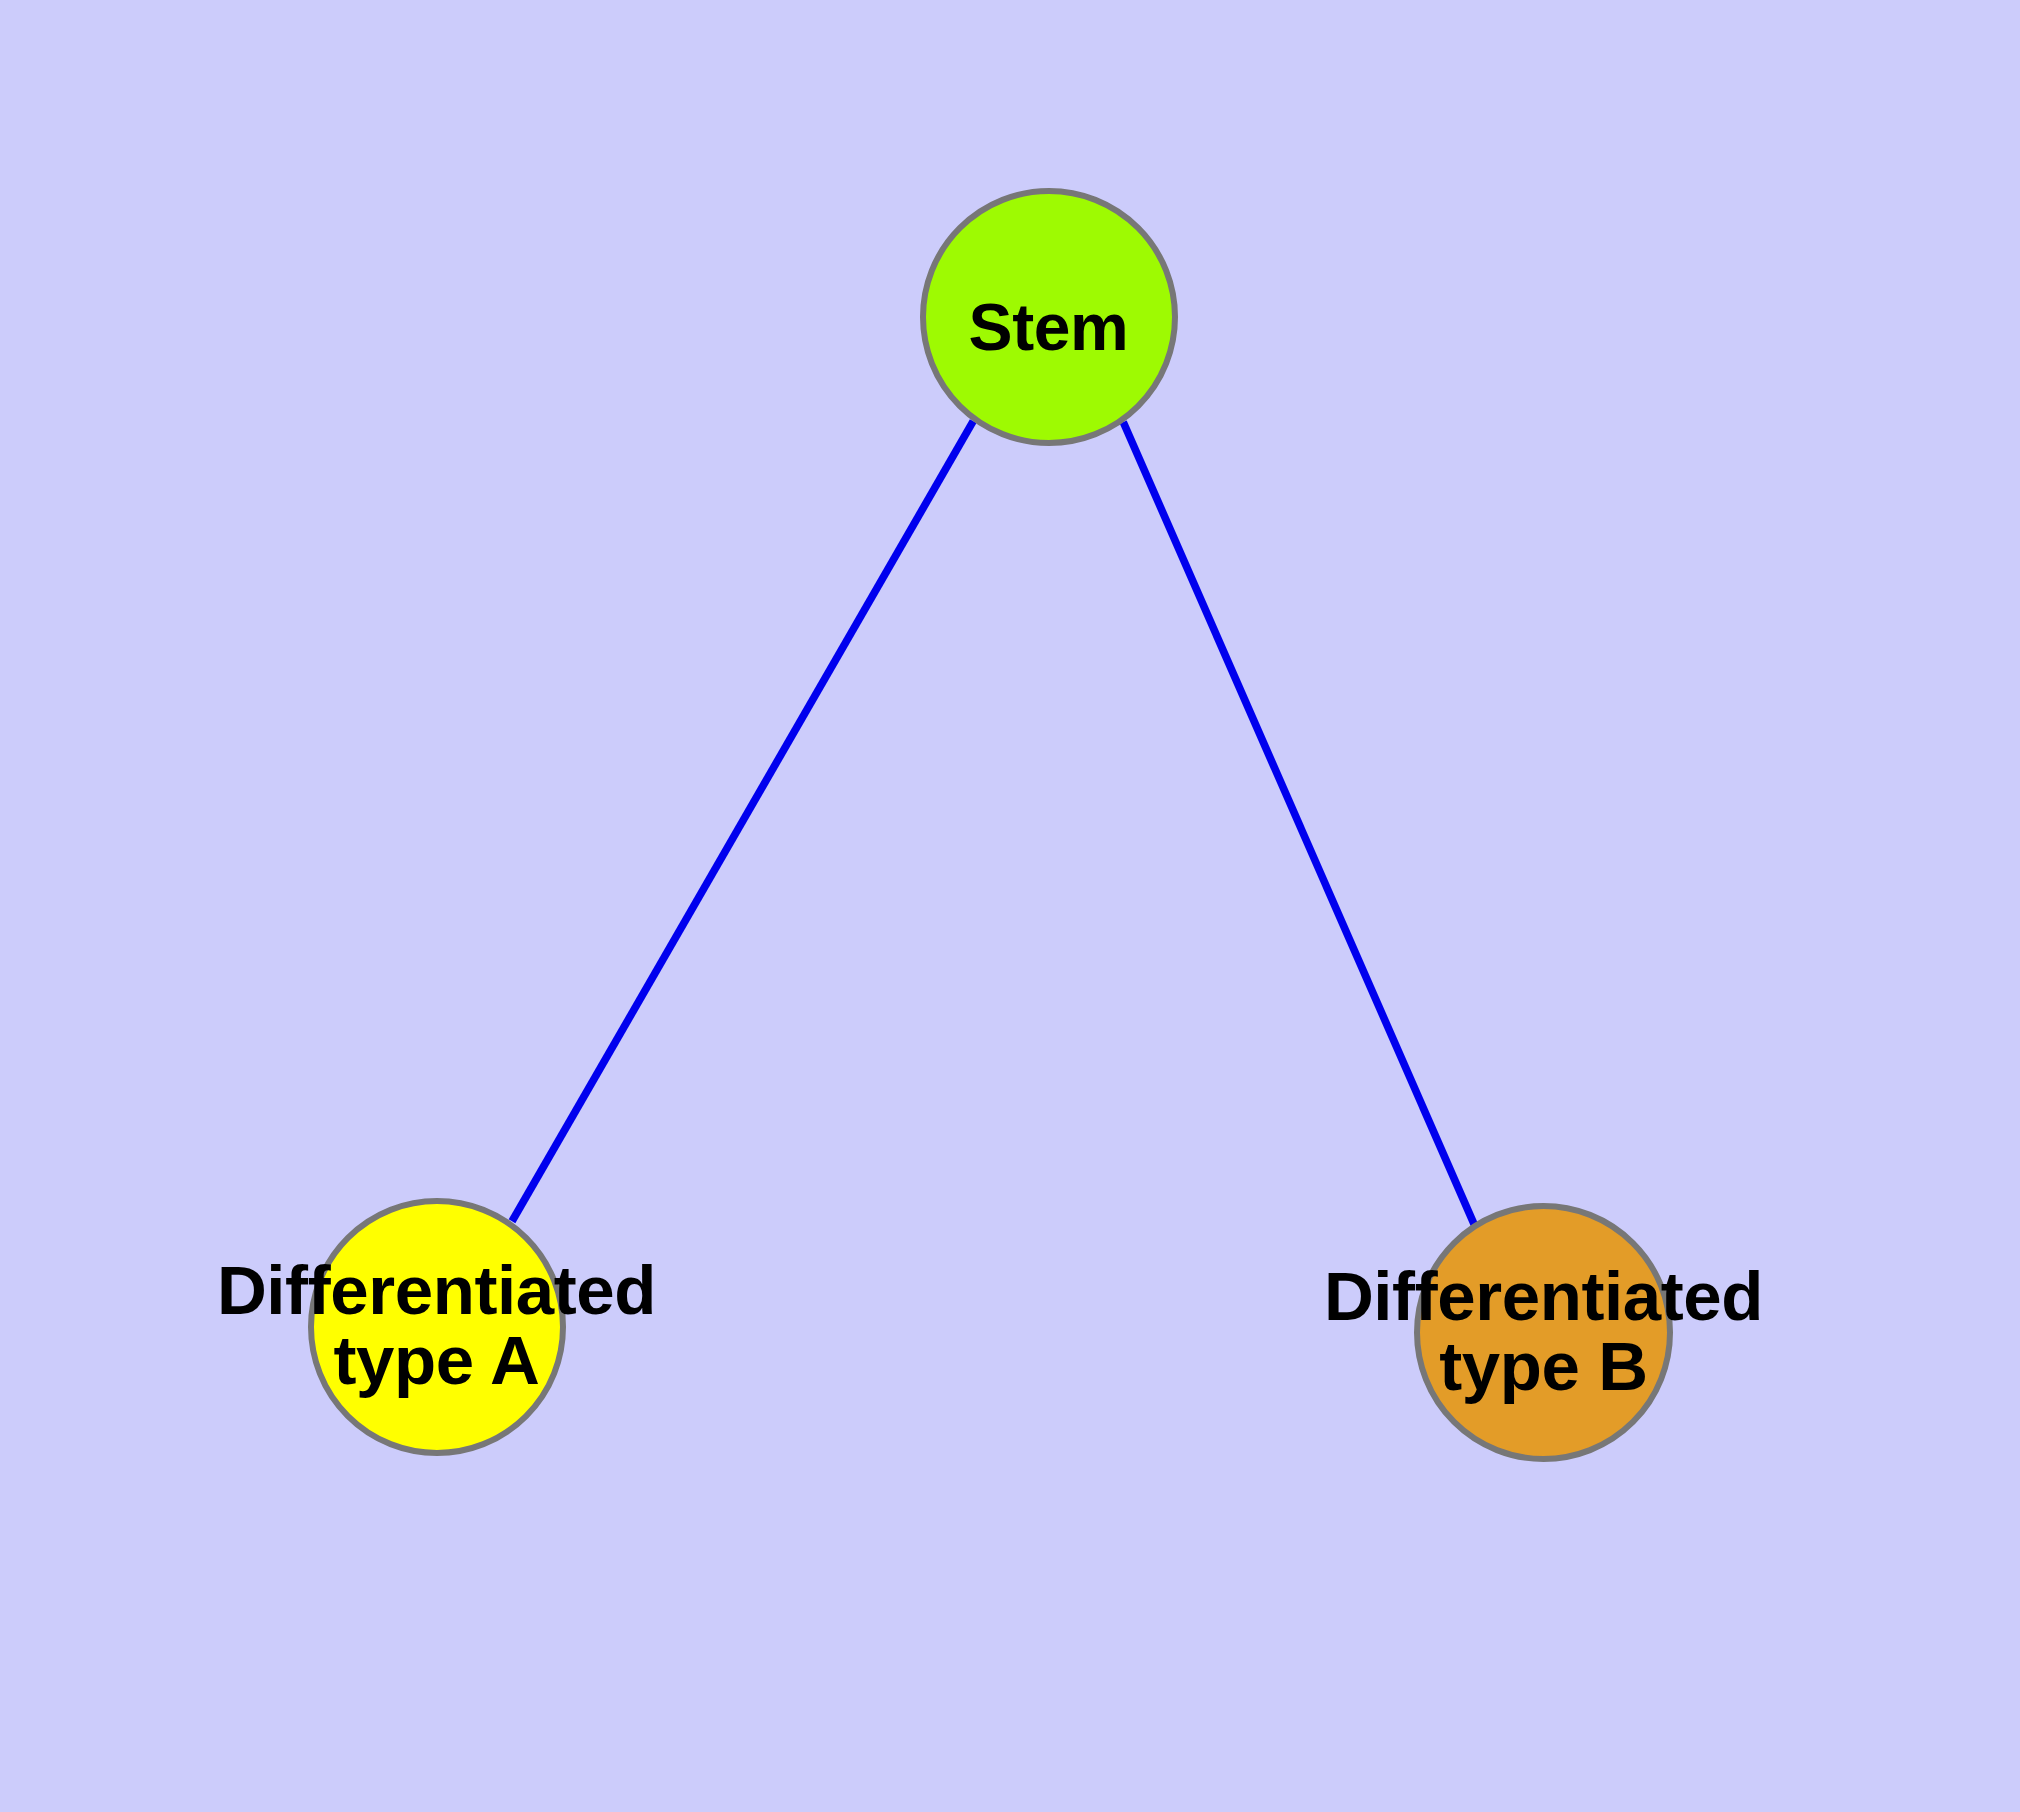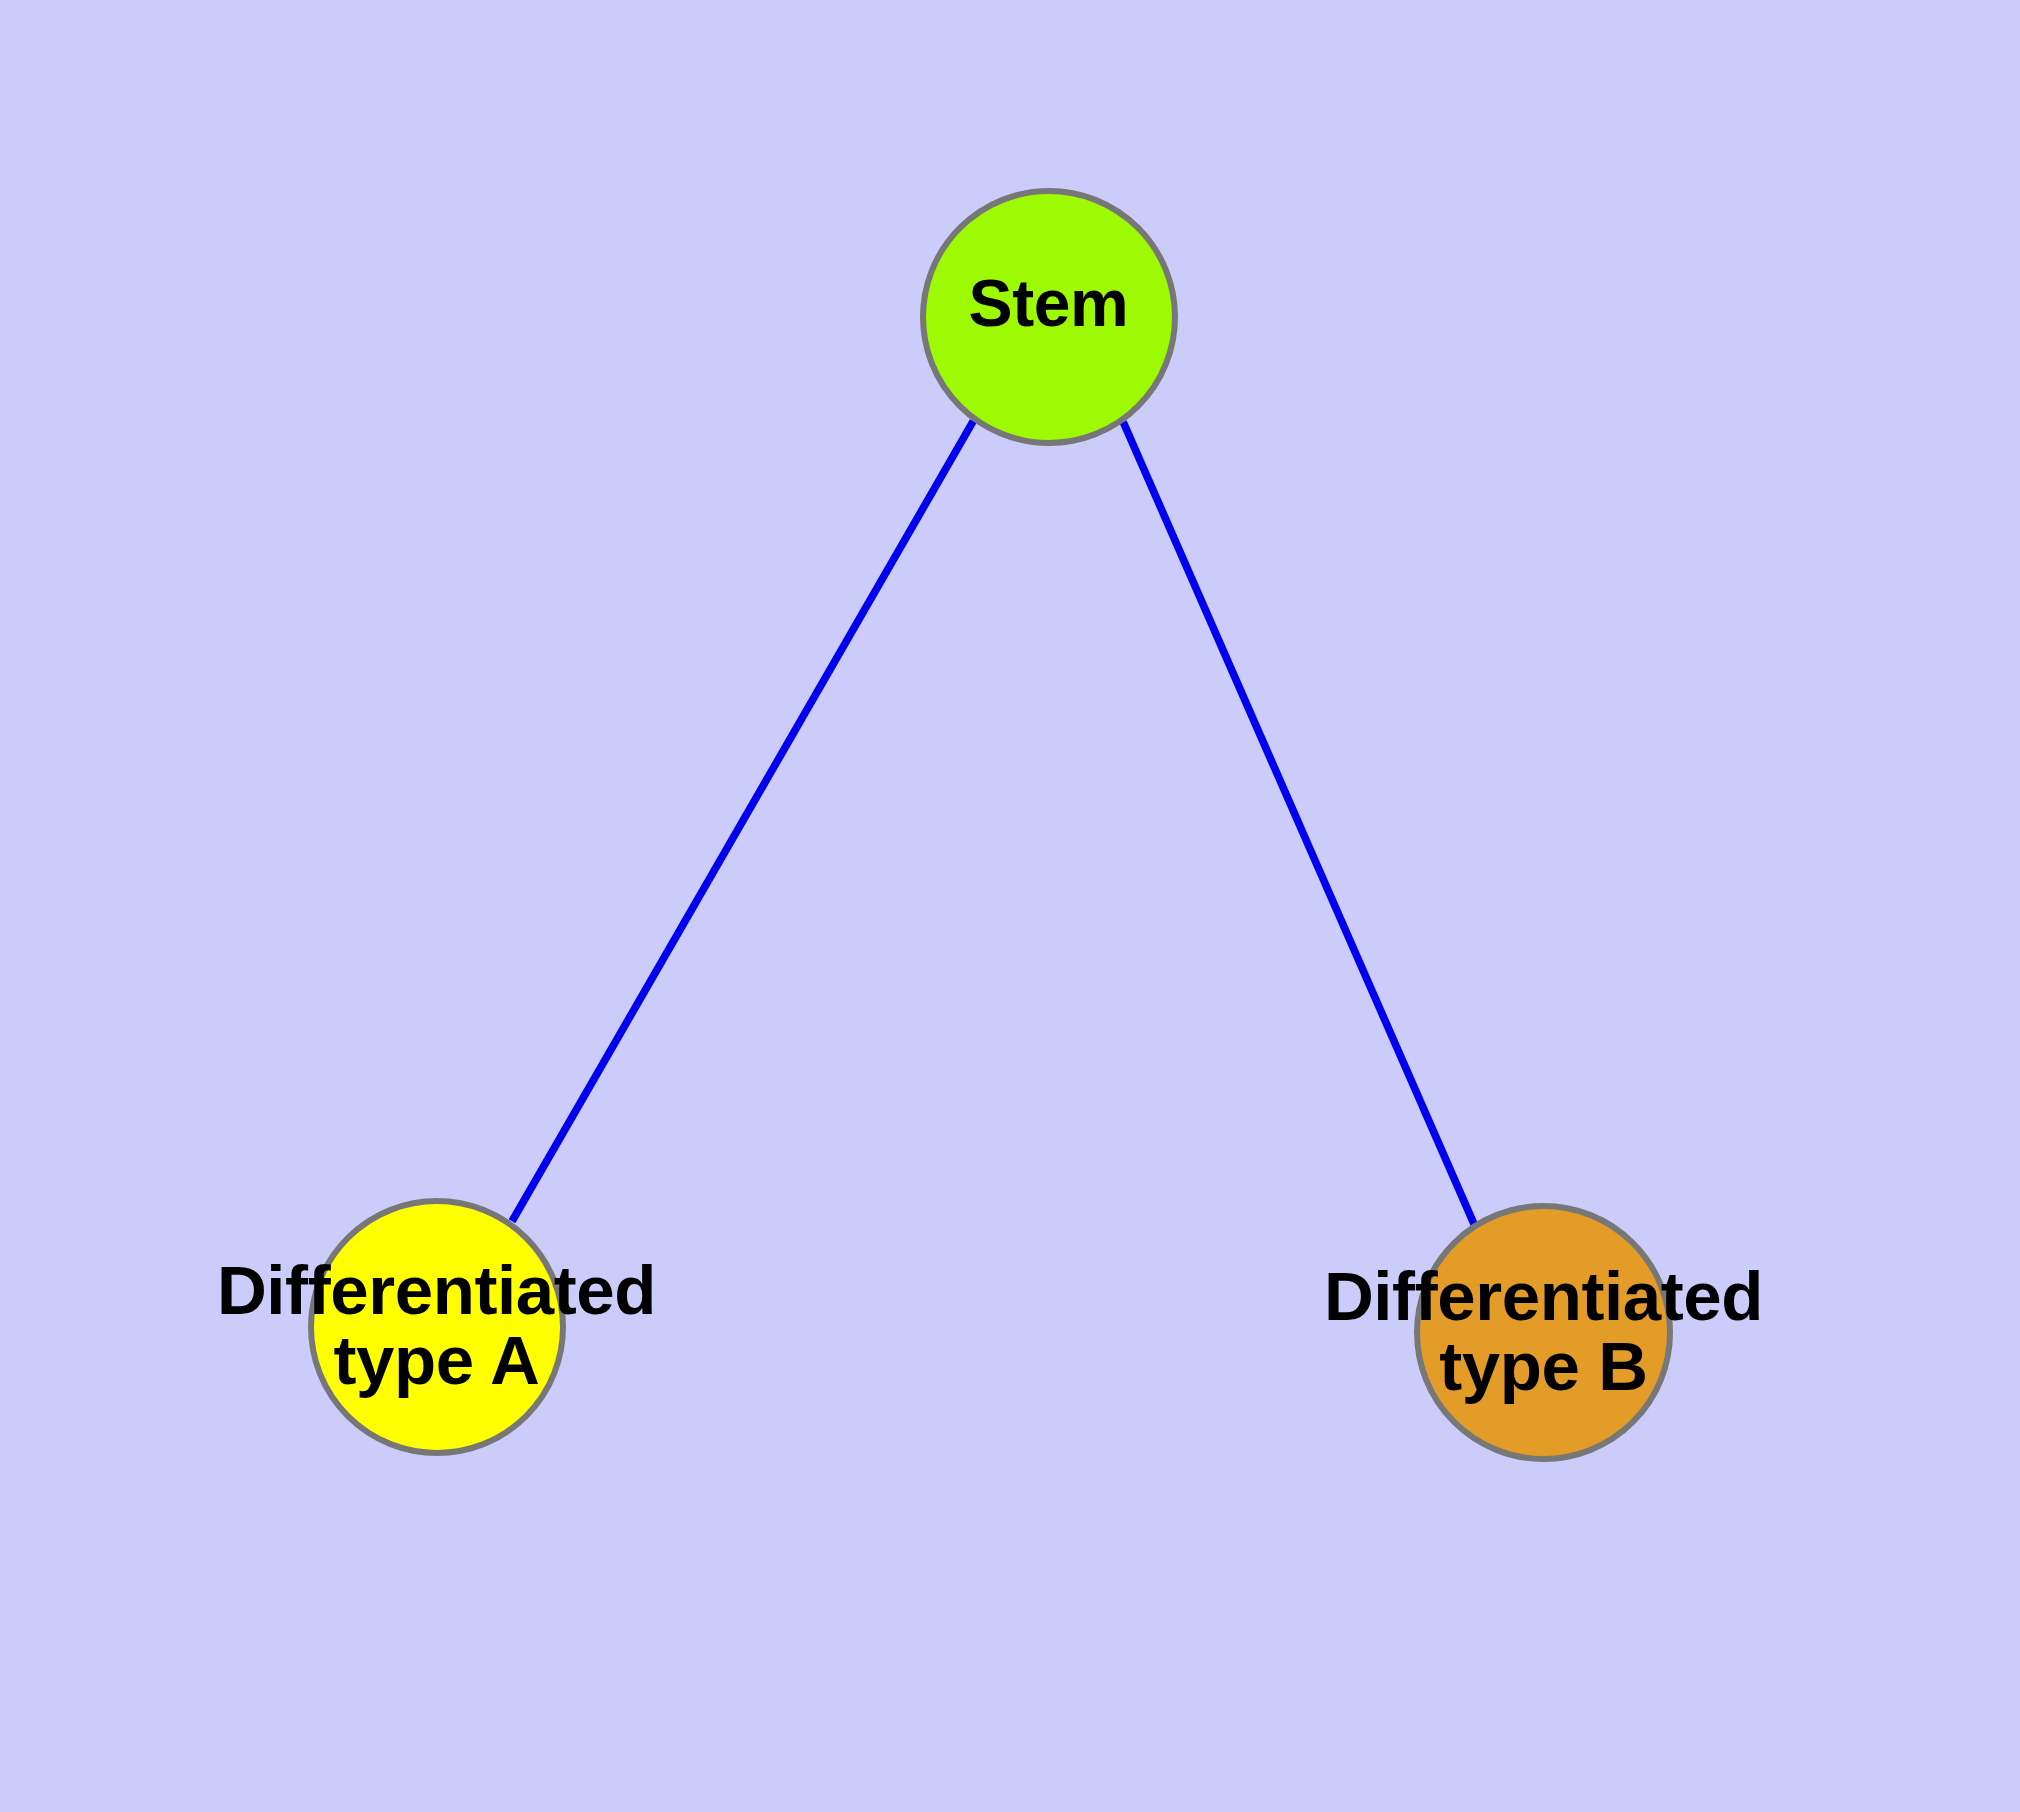--- a/index.html
+++ b/index.html
@@ -89,21 +89,21 @@
 
   <svg id="edge-layer" viewBox="0 0 2384 2138" preserveAspectRatio="none">
     <line x1="1148" y1="497" x2="604" y2="1441" stroke="#0000ee" stroke-width="9" stroke-linecap="butt"></line>
     <line x1="1325" y1="498" x2="1740" y2="1447" stroke="#0000ee" stroke-width="9" stroke-linecap="butt"></line>
   </svg>
 
   <div class="node" id="node-diff-a" style="left: 308px; top: 1198px; width: 258px; height: 258px; background: rgb(255, 255, 0); border-color: rgb(119, 119, 119);"></div>
   <div class="node" id="node-diff-b" style="left: 1414px; top: 1203px; width: 259px; height: 259px; background: rgb(227, 156, 40); border-color: rgb(119, 119, 119);"></div>
   <div class="node" id="node-stem" style="left: 920px; top: 188px; width: 258px; height: 258px; background: rgb(158, 250, 2); border-color: rgb(119, 119, 119);"></div>
 
-  <div class="node-label" id="label-stem" style="color: rgb(0, 0, 0); left: 794px; top: 270px;">Stem</div>
+  <div class="node-label" id="label-stem" style="color: rgb(0, 0, 0); left: 794px; top: 294px;">Stem</div>
 
   <div class="node-label" id="label-diff-a" style="color: rgb(0, 0, 0); left: 182px; top: 1256px;">Differentiated
 type A</div>
 
   <div class="node-label" id="label-diff-b" style="color: rgb(0, 0, 0); left: 1289px; top: 1262px;">Differentiated
 type B</div>
 
 </div>
 
 

